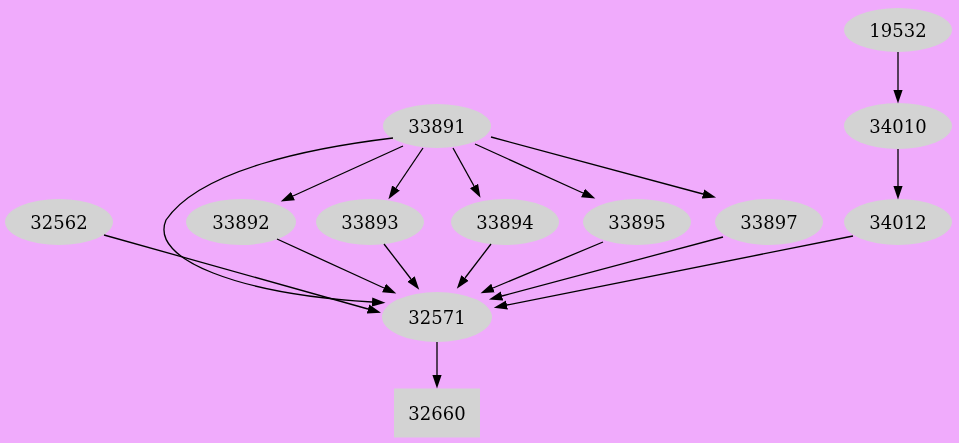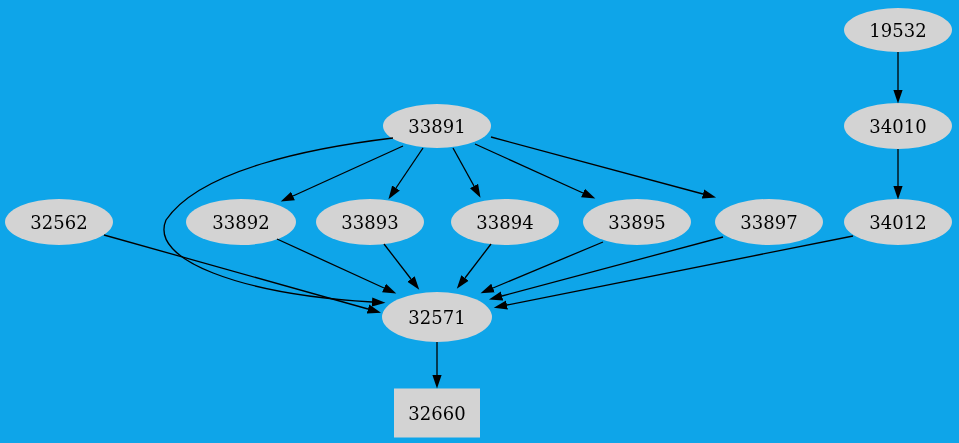--- a/index.html
+++ b/index.html
@@ -4,21 +4,21 @@
 <style>
   html, body {
     margin: 0;
     padding: 0;
     background: #ffffff;
   }
   .stage {
     position: relative;
     width: 959px;
     height: 443px;
-    background: #0ea5e9;
+    background: #f0abfc;
     overflow: hidden;
   }
   svg { display: block; }
   .node-label {
     font-family: "DejaVu Serif", "Liberation Serif", serif;
     font-size: 18px;
     fill: #000000;
     text-anchor: middle;
   }
   .edge-path {

